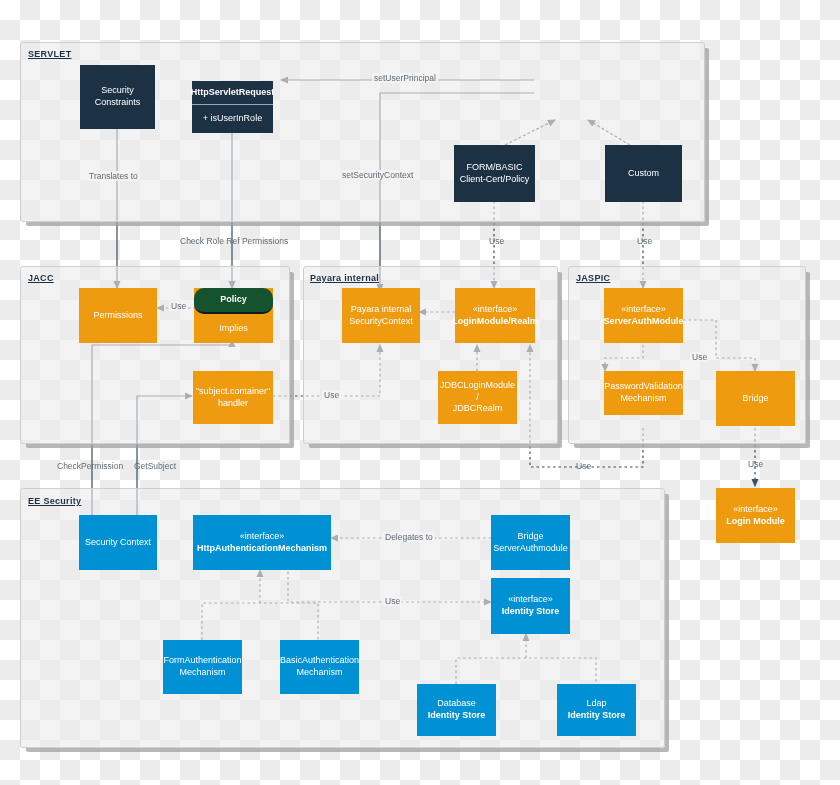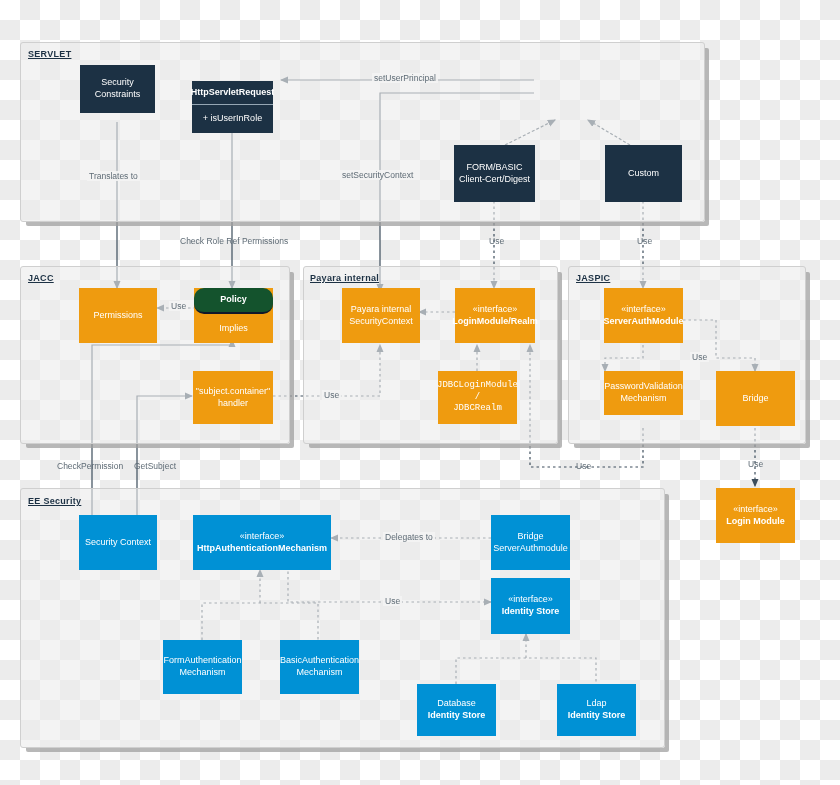--- a/index.html
+++ b/index.html
@@ -152,34 +152,34 @@
 
   <div class="group" style="left:303px;top:266px;width:255px;height:178px;"></div>
   <div class="group-title" style="left:310px;top:273px;">Payara internal</div>
 
   <div class="group" style="left:568px;top:266px;width:238px;height:178px;"></div>
   <div class="group-title" style="left:576px;top:273px;">JASPIC</div>
 
   <div class="group" style="left:20px;top:488px;width:645px;height:260px;"></div>
   <div class="group-title" style="left:28px;top:496px;">EE Security</div>
 
-  <div class="node navy" style="left:80px;top:65px;width:75px;height:48px;text-align:center;">
+  <div class="node navy" style="left:80px;top:65px;width:75px;height:64px;text-align:center;">
     <span class="t1">Security</span>
     <span class="t1">Constraints</span>
   </div>
 
   <div class="comp navy" style="left:192px;top:65px;width:81px;height:52px;margin-top:16px;">
     <div class="hd" style="height:24px;">HttpServletRequest</div>
     <div class="bd" style="flex:1;">+ isUserInRole</div>
   </div>
 
 
   <div class="node navy" style="left:454px;top:145px;width:81px;height:57px;">
     <span class="t1">FORM/BASIC</span>
-    <span class="t1">Client-Cert/Digest</span>
+    <span class="t1">Client-Cert/Policy</span>
   </div>
 
   <div class="node navy" style="left:605px;top:145px;width:77px;height:57px;">
     <span class="t1">Custom</span>
   </div>
 
   <div class="node orange" style="left:79px;top:288px;width:78px;height:55px;">
     <span class="t1">Permissions</span>
   </div>
 
@@ -196,21 +196,21 @@
   <div class="node orange" style="left:342px;top:288px;width:78px;height:55px;">
     <span class="t1">Payara internal</span>
     <span class="t1">SecurityContext</span>
   </div>
 
   <div class="node orange" style="left:455px;top:288px;width:80px;height:55px;">
     <span class="t1">«interface»</span>
     <span class="t2">LoginModule/Realm</span>
   </div>
 
-  <div class="node orange" style="left:438px;top:371px;width:79px;height:53px;font-family:Liberation Mono, monospace;">
+  <div class="node orange" style="left:438px;top:371px;width:79px;height:53px;">
     <span class="t1">JDBCLoginModule /</span>
     <span class="t1">JDBCRealm</span>
   </div>
 
   <div class="node orange" style="left:604px;top:288px;width:79px;height:55px;">
     <span class="t1">«interface»</span>
     <span class="t2">ServerAuthModule</span>
   </div>
 
   <div class="node orange" style="left:604px;top:371px;width:79px;height:44px;">

